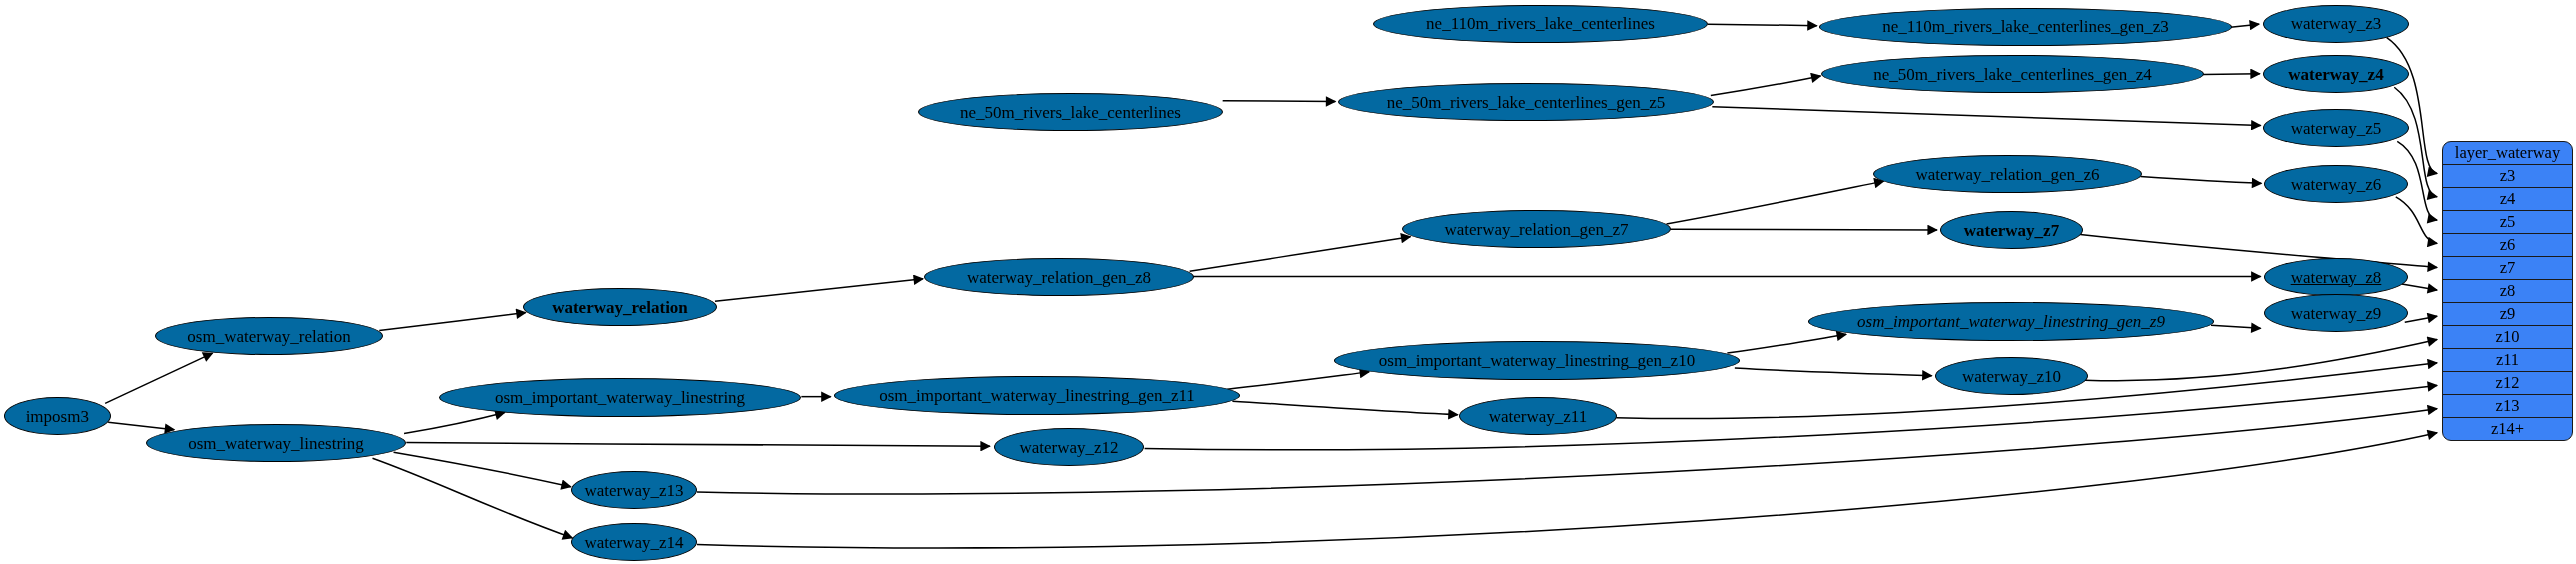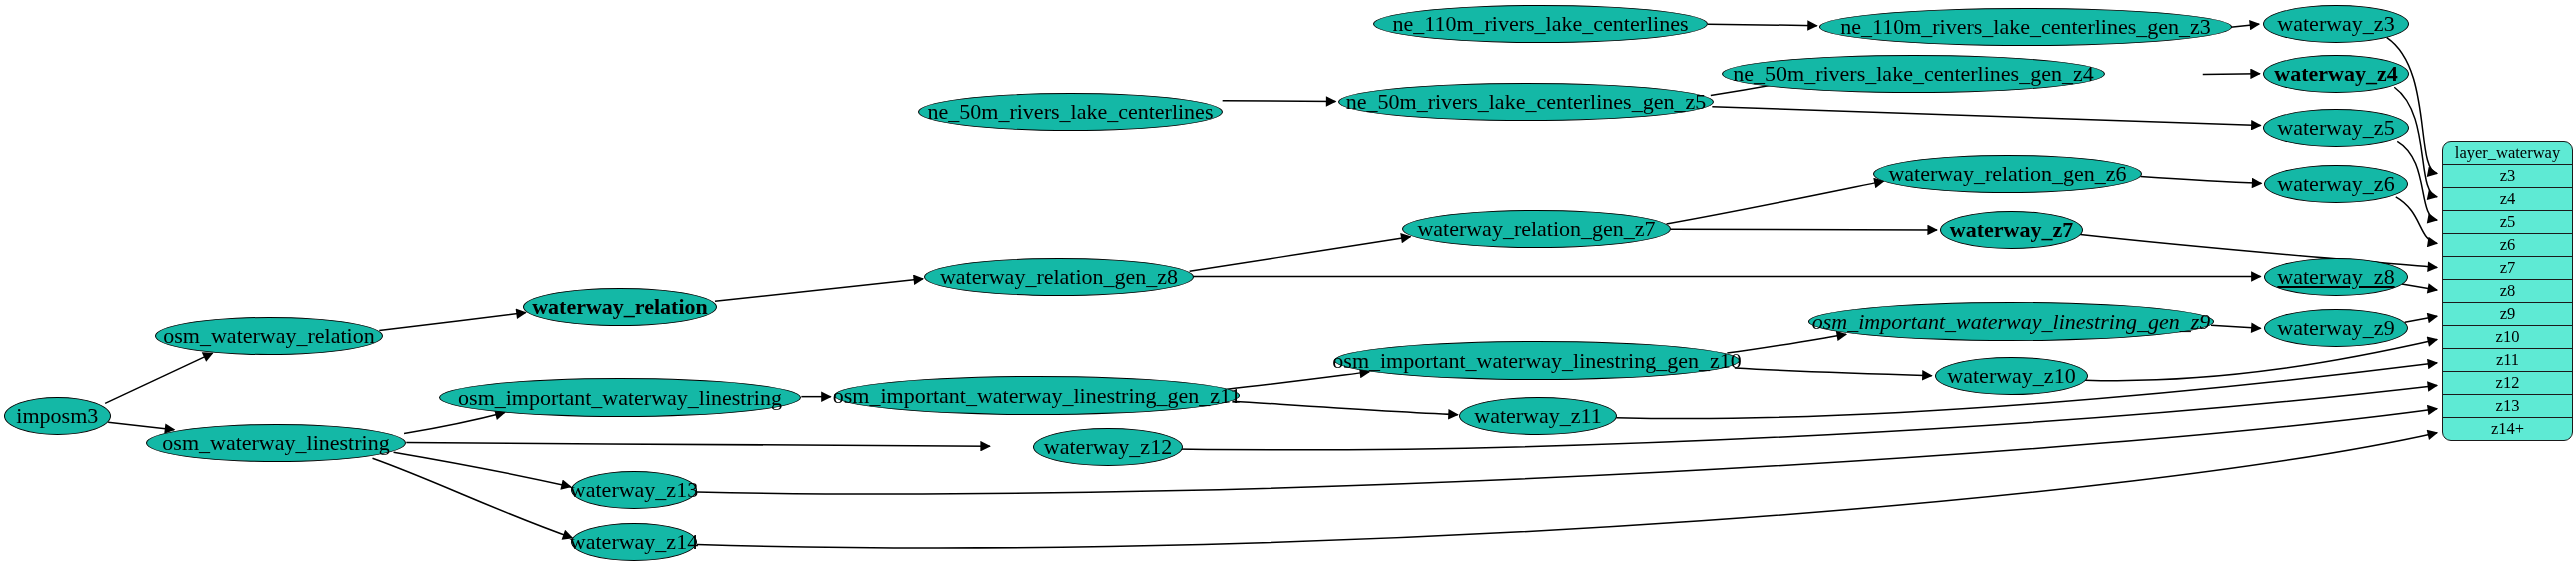--- a/index.html
+++ b/index.html
@@ -7,28 +7,28 @@
     position:relative;
     width:2576px;height:565px;
     font-family:"Liberation Serif","DejaVu Serif",serif;
     color:#000;
     overflow:hidden;
   }
   svg.edges{position:absolute;left:0;top:0;z-index:1;}
   .edge{fill:none;stroke:#000;stroke-width:2px;}
   .node{
     position:absolute;z-index:2;box-sizing:border-box;
-    background:#14b8a6;border:1.5px solid #000;border-radius:50%;
+    background:#0369a1;border:1.5px solid #000;border-radius:50%;
     display:flex;align-items:center;justify-content:center;
-    font-size:22px;white-space:nowrap;line-height:1;
+    font-size:17px;white-space:nowrap;line-height:1;
   }
   .dbtable{
     position:absolute;z-index:2;left:2442px;top:141px;width:131px;height:300px;
     box-sizing:border-box;
-    background:#5eead4;border:1.5px solid #1a1a1a;border-radius:9px;
+    background:#3b82f6;border:1.5px solid #1a1a1a;border-radius:9px;
     display:flex;flex-direction:column;overflow:hidden;
   }
   .dbrow{
     flex:1;display:flex;align-items:center;justify-content:center;
     font-size:16.5px;border-top:1.5px solid #1a1a1a;box-sizing:border-box;
   }
   .dbrow.header{border-top:none;}
 </style>
 </head>
 <body>
@@ -80,39 +80,39 @@
 
 <div class="node" style="left:3.8px;top:397px;width:107px;height:38px;">imposm3</div>
 <div class="node" style="left:155px;top:317px;width:228px;height:38px;text-align:right;">osm_waterway_relation</div>
 <div class="node" style="left:146px;top:424px;width:260px;height:38px;font-family:Liberation Serif, serif;">osm_waterway_linestring</div>
 <div class="node" style="left:523px;top:288px;width:194px;height:38px;font-weight:bold;">waterway_relation</div>
 <div class="node" style="left:439px;top:378px;width:362px;height:39px;">osm_important_waterway_linestring</div>
 <div class="node" style="left:571px;top:471px;width:126px;height:38px;">waterway_z13</div>
 <div class="node" style="left:571px;top:523px;width:126px;height:38px;">waterway_z14</div>
 <div class="node" style="left:924px;top:258px;width:270px;height:38px;">waterway_relation_gen_z8</div>
 <div class="node" style="left:834px;top:376px;width:406px;height:39px;">osm_important_waterway_linestring_gen_z11</div>
-<div class="node" style="left:1033px;top:428px;width:150px;height:38px;">waterway_z12</div>
+<div class="node" style="left:994px;top:428px;width:150px;height:38px;">waterway_z12</div>
 <div class="node" style="left:918px;top:93px;width:305px;height:38px;">ne_50m_rivers_lake_centerlines</div>
 <div class="node" style="left:1373px;top:4.5px;width:335px;height:38px;">ne_110m_rivers_lake_centerlines</div>
 <div class="node" style="left:1338px;top:83px;width:376px;height:38px;">ne_50m_rivers_lake_centerlines_gen_z5</div>
 <div class="node" style="left:1402px;top:210px;width:269px;height:38px;">waterway_relation_gen_z7</div>
 <div class="node" style="left:1334px;top:341px;width:406px;height:39px;">osm_important_waterway_linestring_gen_z10</div>
 <div class="node" style="left:1459px;top:397px;width:158px;height:38px;">waterway_z11</div>
 <div class="node" style="left:1819px;top:7.5px;width:413px;height:38px;">ne_110m_rivers_lake_centerlines_gen_z3</div>
-<div class="node" style="left:1722px;top:55px;width:383px;height:38px;text-align:center;">ne_50m_rivers_lake_centerlines_gen_z4</div>
+<div class="node" style="left:1821px;top:55px;width:383px;height:38px;text-align:center;">ne_50m_rivers_lake_centerlines_gen_z4</div>
 <div class="node" style="left:1873px;top:155px;width:269px;height:38px;">waterway_relation_gen_z6</div>
 <div class="node" style="left:1808px;top:302px;width:406px;height:39px;font-style:italic;">osm_important_waterway_linestring_gen_z9</div>
 <div class="node" style="left:1940px;top:211px;width:143px;height:38px;font-weight:bold;">waterway_z7</div>
 <div class="node" style="left:1935px;top:357px;width:153px;height:38px;">waterway_z10</div>
 <div class="node" style="left:2263px;top:4.5px;width:146px;height:38px;">waterway_z3</div>
 <div class="node" style="left:2263px;top:55px;width:146px;height:38px;font-weight:bold;">waterway_z4</div>
 <div class="node" style="left:2263px;top:109px;width:146px;height:38px;">waterway_z5</div>
 <div class="node" style="left:2264px;top:165px;width:144px;height:38px;">waterway_z6</div>
 <div class="node" style="left:2264px;top:258px;width:144px;height:38px;text-decoration:underline;">waterway_z8</div>
-<div class="node" style="left:2264px;top:309px;width:144px;height:38px;">waterway_z9</div>
+<div class="node" style="left:2264px;top:294px;width:144px;height:38px;">waterway_z9</div>
 
 <div class="dbtable">
   <div class="dbrow header">layer_waterway</div>
   <div class="dbrow">z3</div>
   <div class="dbrow">z4</div>
   <div class="dbrow">z5</div>
   <div class="dbrow">z6</div>
   <div class="dbrow">z7</div>
   <div class="dbrow">z8</div>
   <div class="dbrow">z9</div>

